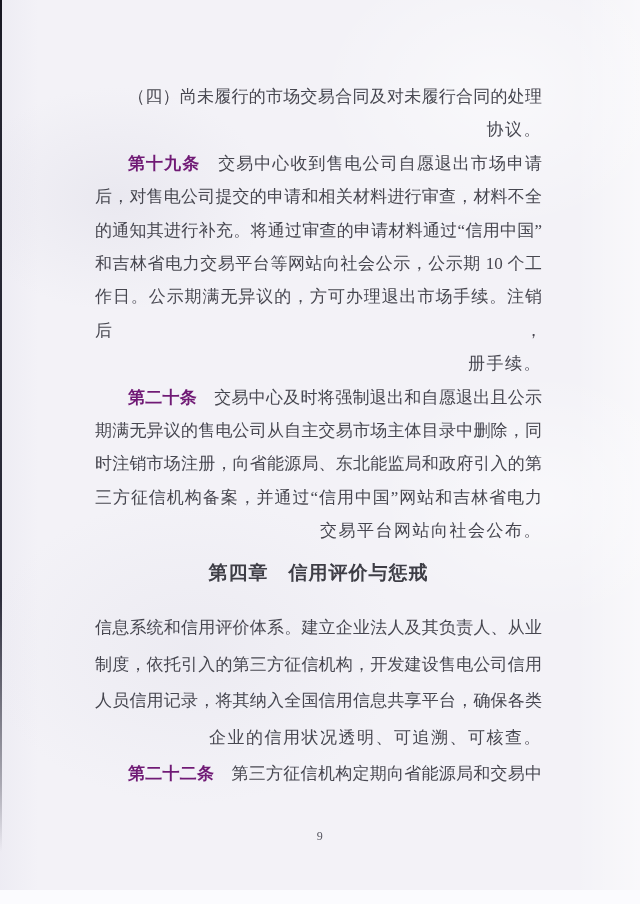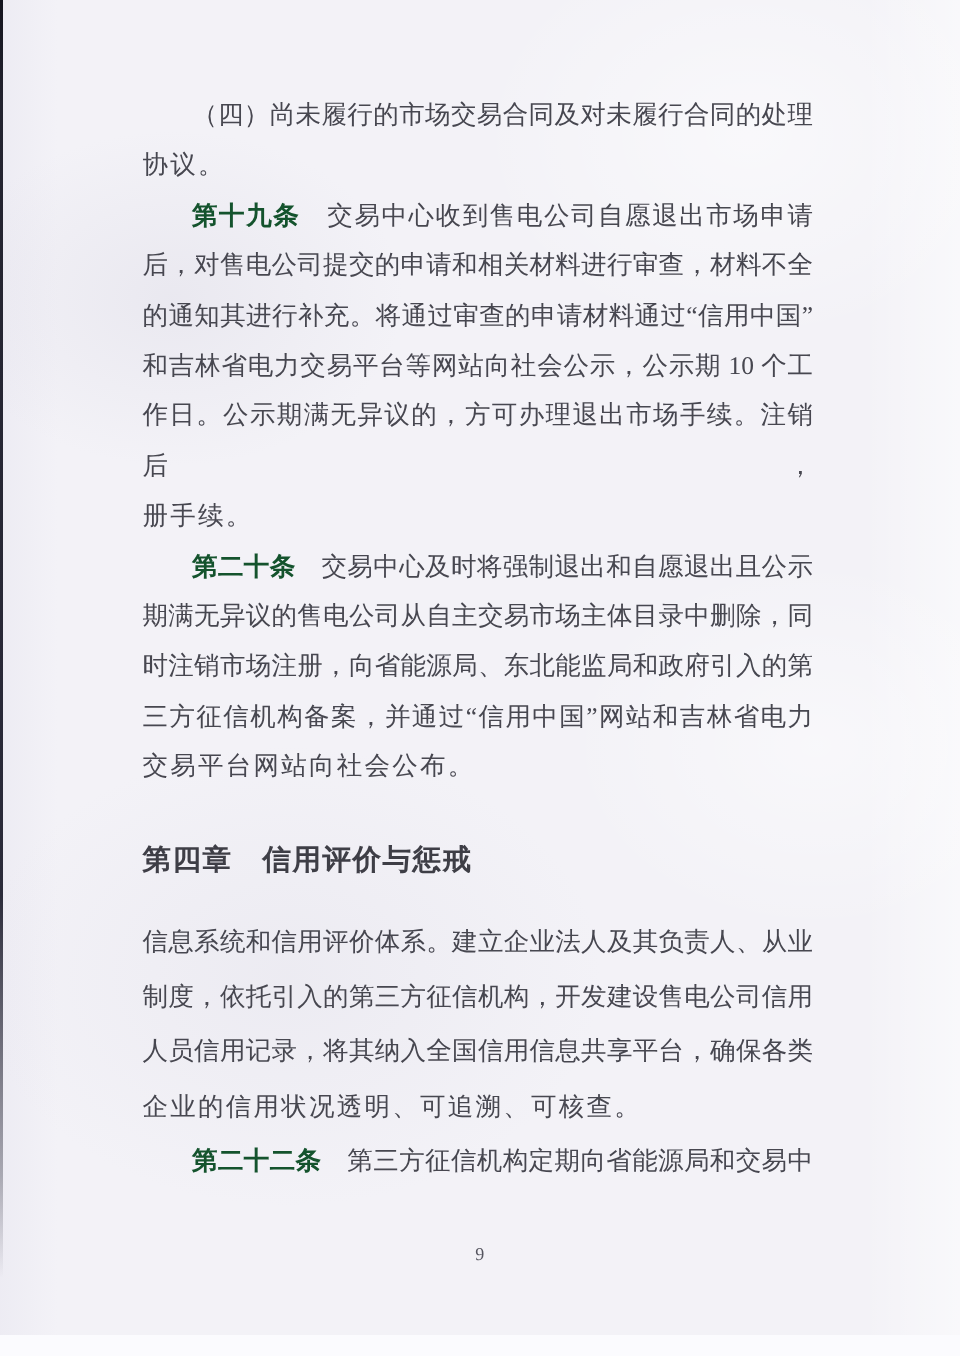--- a/index.html
+++ b/index.html
@@ -48,39 +48,40 @@
     height: 14px;
     background: #fbfbfe;
   }
   .textblock {
     position: absolute;
     left: 95px;
     width: 447px;
     font-size: 17px;
     color: #474750;
   }
-  .blockA { top: 60px;  line-height: 33.4px; }
+  .blockA { top: 80px;  line-height: 33.4px; }
   .blockB { top: 610px; line-height: 36.6px; }
-  .ln { width: 100%; }
+  .ln { width: 100%; text-align: right; }
   .ln.j {
     text-align: justify;
     text-align-last: justify;
   }
   .ln.ind { text-indent: 33px; }
   .ln:not(.j) { letter-spacing: 1.5px; }
   .lead {
     font-weight: 700;
-    color: #14532d;
+    color: #701a75;
     font-family: Liberation Sans, sans-serif;
   }
   .chapter-heading {
     position: absolute;
     left: 95px;
     width: 447px;
     top: 560px;
+    text-align: center;
     font-size: 19px;
     font-weight: 700;
     letter-spacing: 1px;
     color: #3e3e46;
     font-family: "Liberation Sans", "DejaVu Sans", sans-serif;
   }
   .page-number {
     position: absolute;
     left: 0;
     top: 829px;

